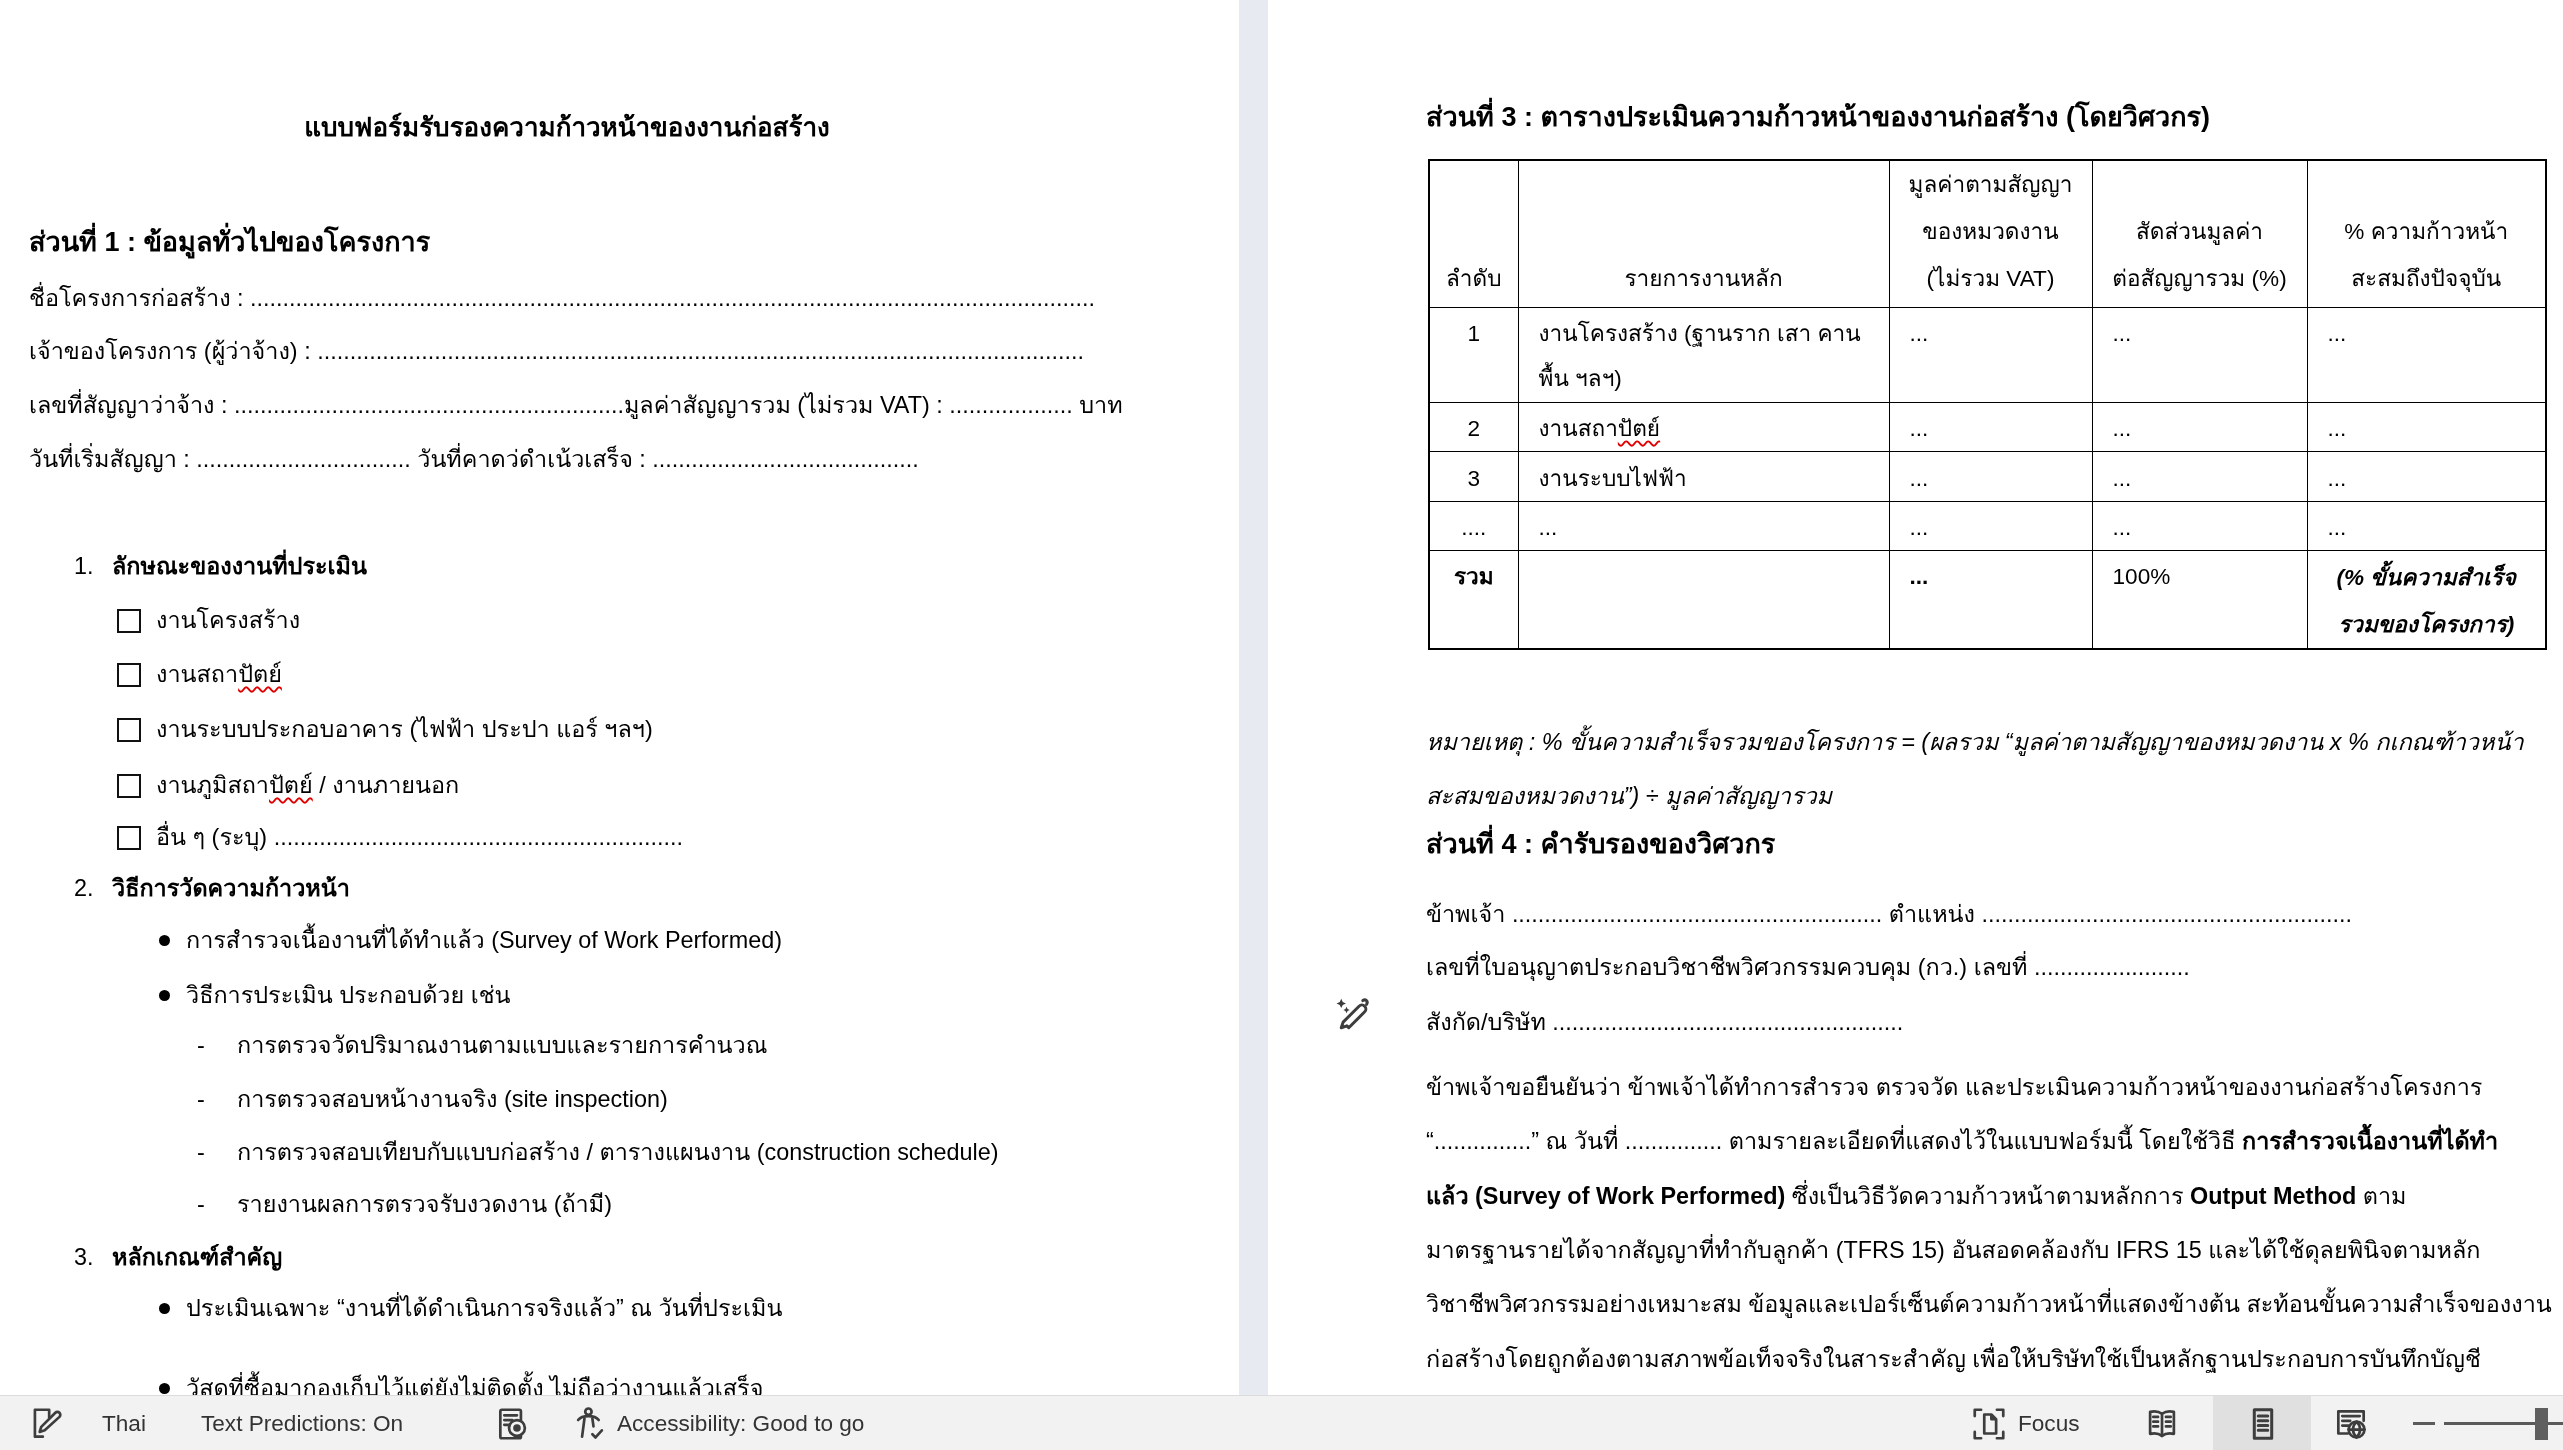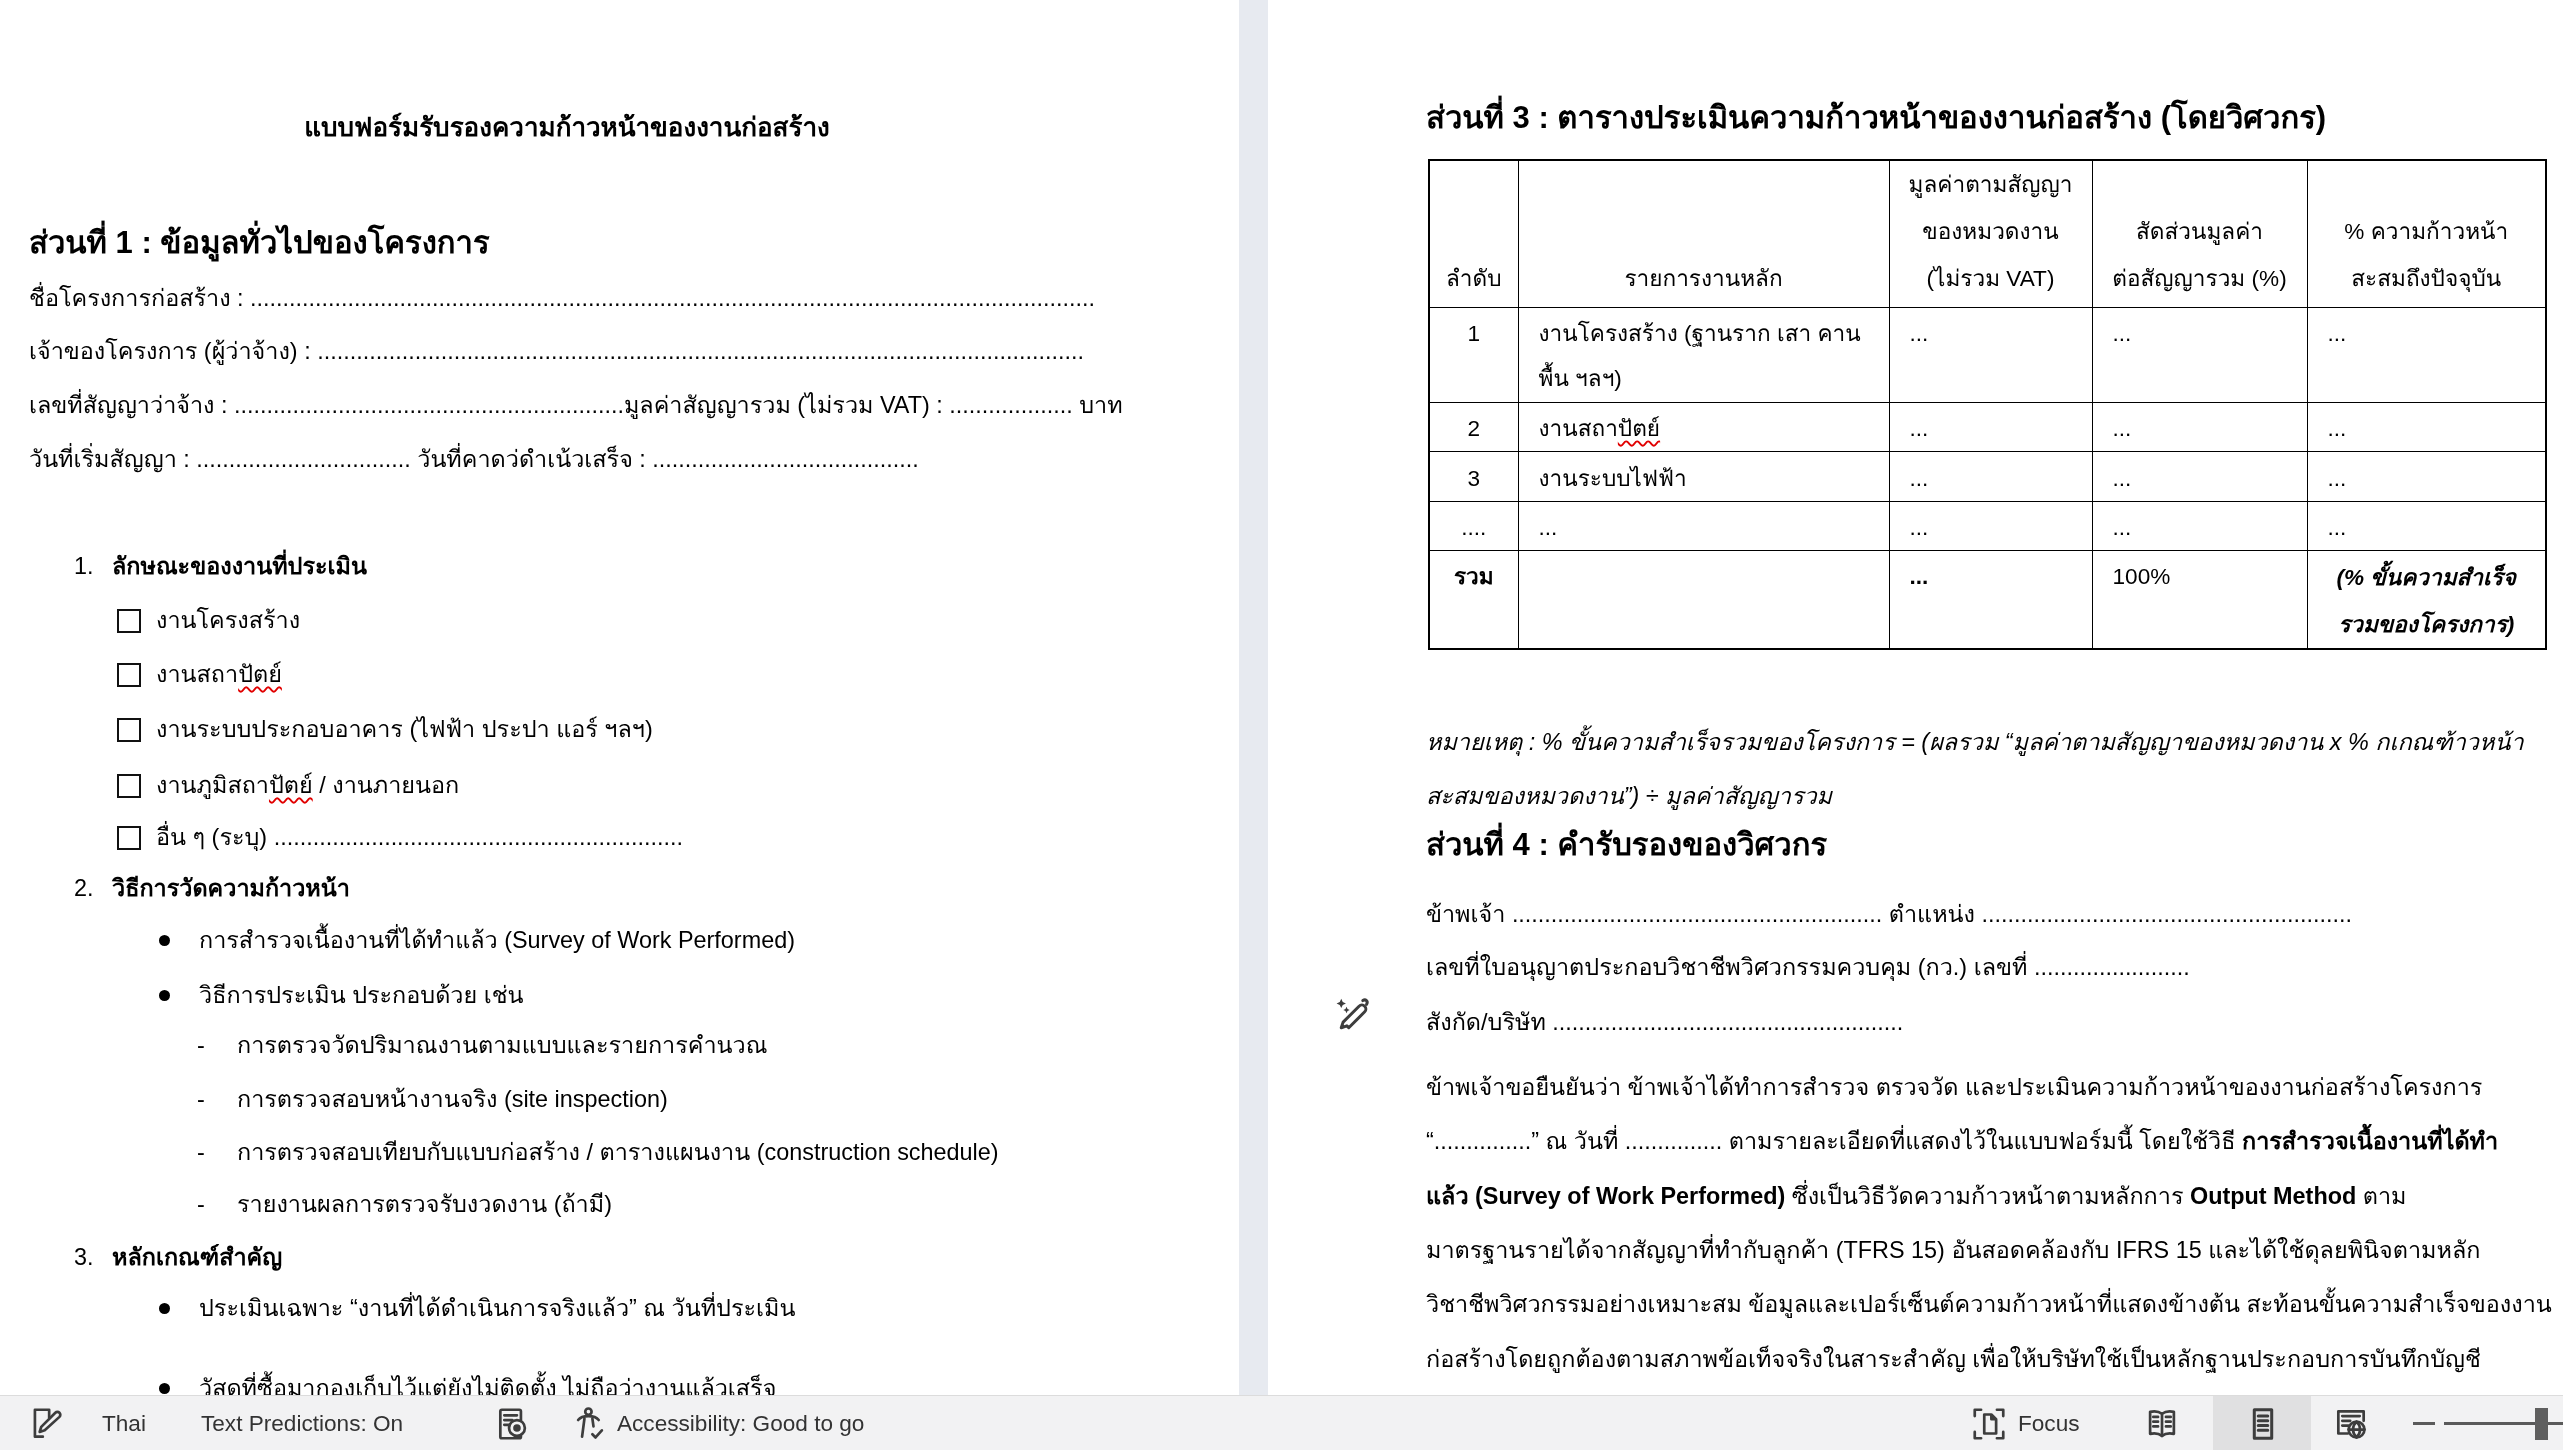--- a/index.html
+++ b/index.html
@@ -3,30 +3,30 @@
 <meta charset="utf-8">
 <style>
   html,body{margin:0;padding:0;}
   body{font-family:"Liberation Sans","DejaVu Sans",sans-serif;background:#e7eaf0;}
   .app{position:relative;width:2563px;height:1451px;overflow:hidden;background:var(--page_gap,#e7eaf0);}
   .page{position:absolute;top:0;height:1395px;background:#fff;overflow:hidden;}
   .page-left{left:0;width:1292px;}
   .page-right{left:1268px;width:1295px;}
   .gap{position:absolute;left:1239px;top:0;width:29px;height:1395px;background:var(--page_gap,#e7eaf0);}
   .line{position:absolute;font-size:23.4px;line-height:33px;white-space:nowrap;color:#000;}
-  .h{font-weight:bold;font-size:31px;}
+  .h{font-weight:bold;font-size:27px;}
   .title{font-weight:bold;font-size:26px;text-align:center;left:0;width:1134px;}
   .bold{font-weight:bold;}
   .it{font-style:italic;}
   .squig{text-decoration:underline;text-decoration-style:wavy;text-decoration-color:var(--spellcheck_red,#e10000);text-decoration-thickness:1.7px;text-underline-offset:4.2px;}
   .num{display:inline-block;width:38px;font-weight:normal;}
   .dashnum{display:inline-block;width:40px;}
   .check-row{position:absolute;left:117px;display:flex;align-items:center;gap:15px;font-size:23.4px;line-height:33px;white-space:nowrap;}
   .cbox{display:inline-block;width:20px;height:20px;border:2.5px solid #111;background:#fff;flex:0 0 auto;}
-  .bullet-row{position:absolute;left:159px;display:flex;align-items:center;gap:29px;font-size:23.4px;line-height:33px;white-space:nowrap;}
+  .bullet-row{position:absolute;left:159px;display:flex;align-items:center;gap:16px;font-size:23.4px;line-height:33px;white-space:nowrap;}
   .bdot{display:inline-block;width:11px;height:11px;border-radius:50%;background:#000;flex:0 0 auto;}
   table.eval{position:absolute;left:160px;top:159px;border-collapse:collapse;table-layout:fixed;font-size:22.6px;color:#000;border:2.5px solid #000;}
   table.eval td{border:1.7px solid #000;overflow:hidden;}
   td.hc{vertical-align:bottom;text-align:center;line-height:47px;padding:0 3.3px 5px 3.3px;}
   td.dc{vertical-align:top;text-align:left;line-height:45px;padding:3.3px 3.3px 0 20px;}
   td.cc{vertical-align:top;text-align:center;line-height:45px;padding:3.3px 0 0 0;}
   .statusbar{position:absolute;left:0;top:1395px;width:2563px;height:55px;background:var(--status_bar_bg,#f2f2f3);border-top:0.8px solid #dcdcdc;color:#333;}
   .sb-item{position:absolute;top:0;height:55px;line-height:55px;font-size:22.6px;white-space:nowrap;}
   .sb-ic{position:absolute;top:9.2px;}
   .active-view{position:absolute;left:2213px;top:0;width:98px;height:55px;background:#e0e0e1;}

